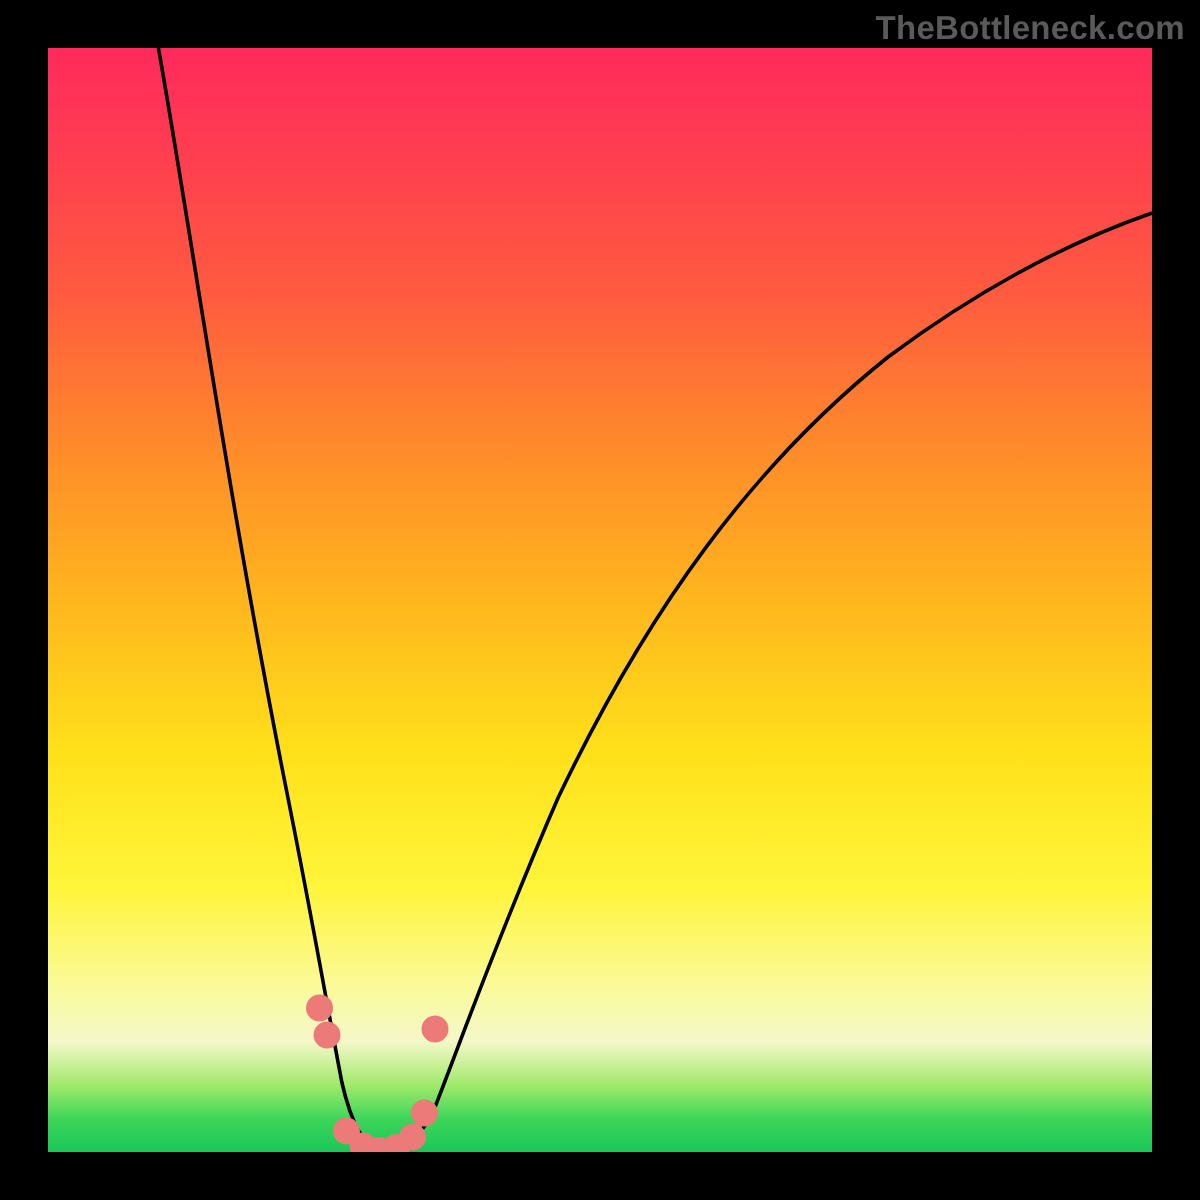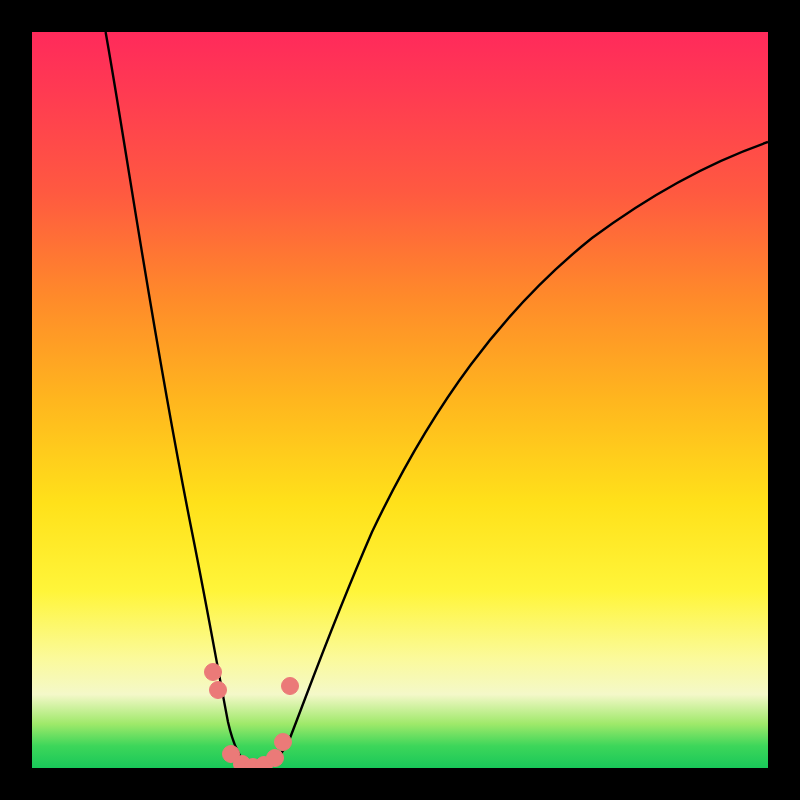--- a/index.html
+++ b/index.html
@@ -57,20 +57,21 @@
     color: #5a5a5a;
     letter-spacing: 0.2px;
     user-select: none;
   }
 </style>
 </head>
 <body>
 
 <div class="frame">
 
+  <div class="watermark">TheBottleneck.com</div>
 
   <div class="plot-area">
     <div class="gradient"></div>
 
     <svg class="svg-layer" viewBox="0 0 736 736" preserveAspectRatio="none">
       <path fill="none" stroke="#000" stroke-width="2.4" d="M 73.6 0
                C 95 120, 120 300, 160 500
                C 176 580, 186 638, 196 690
                C 202 716, 210 733, 222 735
                C 236 737, 248 728, 258 706

